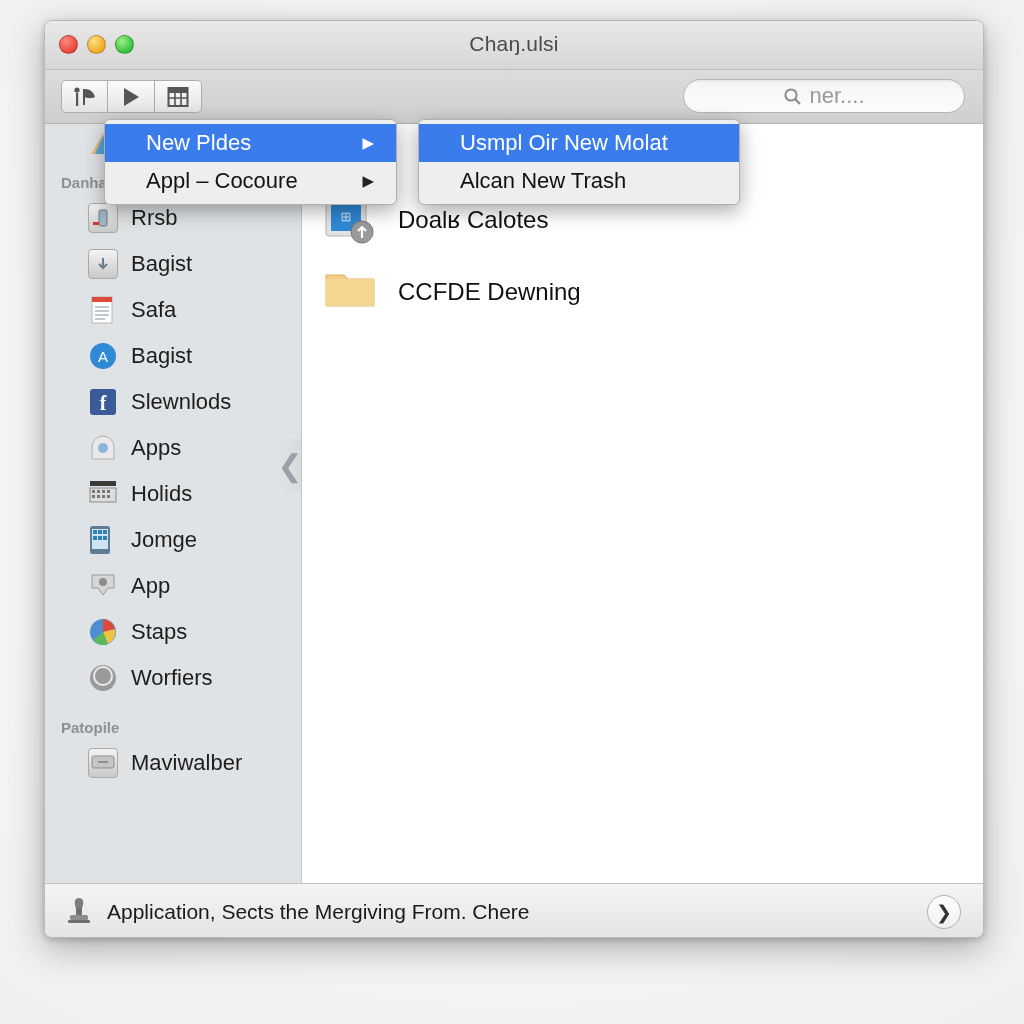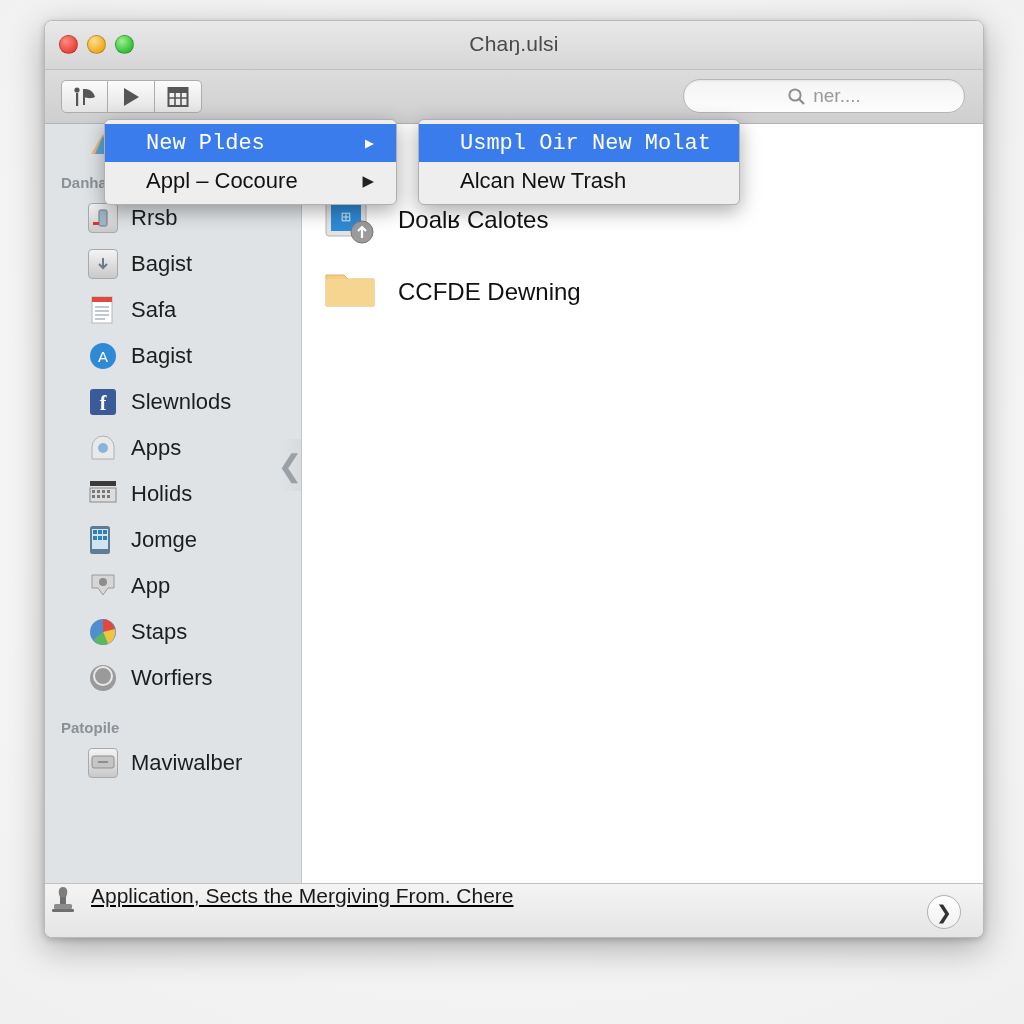--- a/index.html
+++ b/index.html
@@ -95,21 +95,21 @@
     right: 18px; top: 9px;
     width: 282px; height: 34px;
     border-radius: 18px;
     background: linear-gradient(to bottom, #f4f4f4, #fdfdfd);
     border: 1px solid #b5b5b5;
     box-shadow: inset 0 1px 2px rgba(0,0,0,0.07);
     display: flex; align-items: center; justify-content: center;
     gap: 7px;
     box-sizing: border-box;
   }
-  #search-ph { color: #9a9a9a; font-size: 19px; }
+  #search-ph { color: #9a9a9a; font-size: 22px; }
 
   
   #body {
     position: relative;
     height: 759px;
     display: flex;
   }
   #sidebar {
     width: 257px;
     background: #dfe3e6;
@@ -175,24 +175,23 @@
   .c-label { font-size: 24px; color: #111; }
   .c-icon { width: 52px; height: 52px; flex: 0 0 52px; position: relative; }
 
   
   #statusbar {
     position: relative;
     height: 56px;
     background: linear-gradient(to bottom, #f4f4f4, #e4e4e4);
     border-top: 1px solid #c2c2c2;
     display: flex;
-    align-items: flex-start;
-    padding-left: 4px;
+    align-items: center;
+    padding-left: 20px;
     gap: 14px;
-    text-decoration: underline;
   }
   #status-text { font-size: 21px; color: #1a1a1a; }
   #status-next {
     position: absolute;
     right: 22px; top: 11px;
     width: 34px; height: 34px;
     border-radius: 50%;
     border: 1px solid #b0b0b0;
     background: linear-gradient(to bottom, #ffffff, #f0f0f0);
     display: flex; align-items: center; justify-content: center;
@@ -221,21 +220,20 @@
     padding: 0 14px 0 41px;
     font-size: 22px;
     color: #111;
     position: relative;
     box-sizing: border-box;
     white-space: nowrap;
   }
   .mi.selected {
     background: #3b7cec;
     color: #ffffff;
-    font-family: Liberation Mono, monospace;
   }
   .mi .arrow {
     position: absolute;
     right: 22px;
     font-size: 15px;
   }
   .mi.selected .arrow { color: #ffffff; }
   .mi .arrow { color: #222; }
 
   

